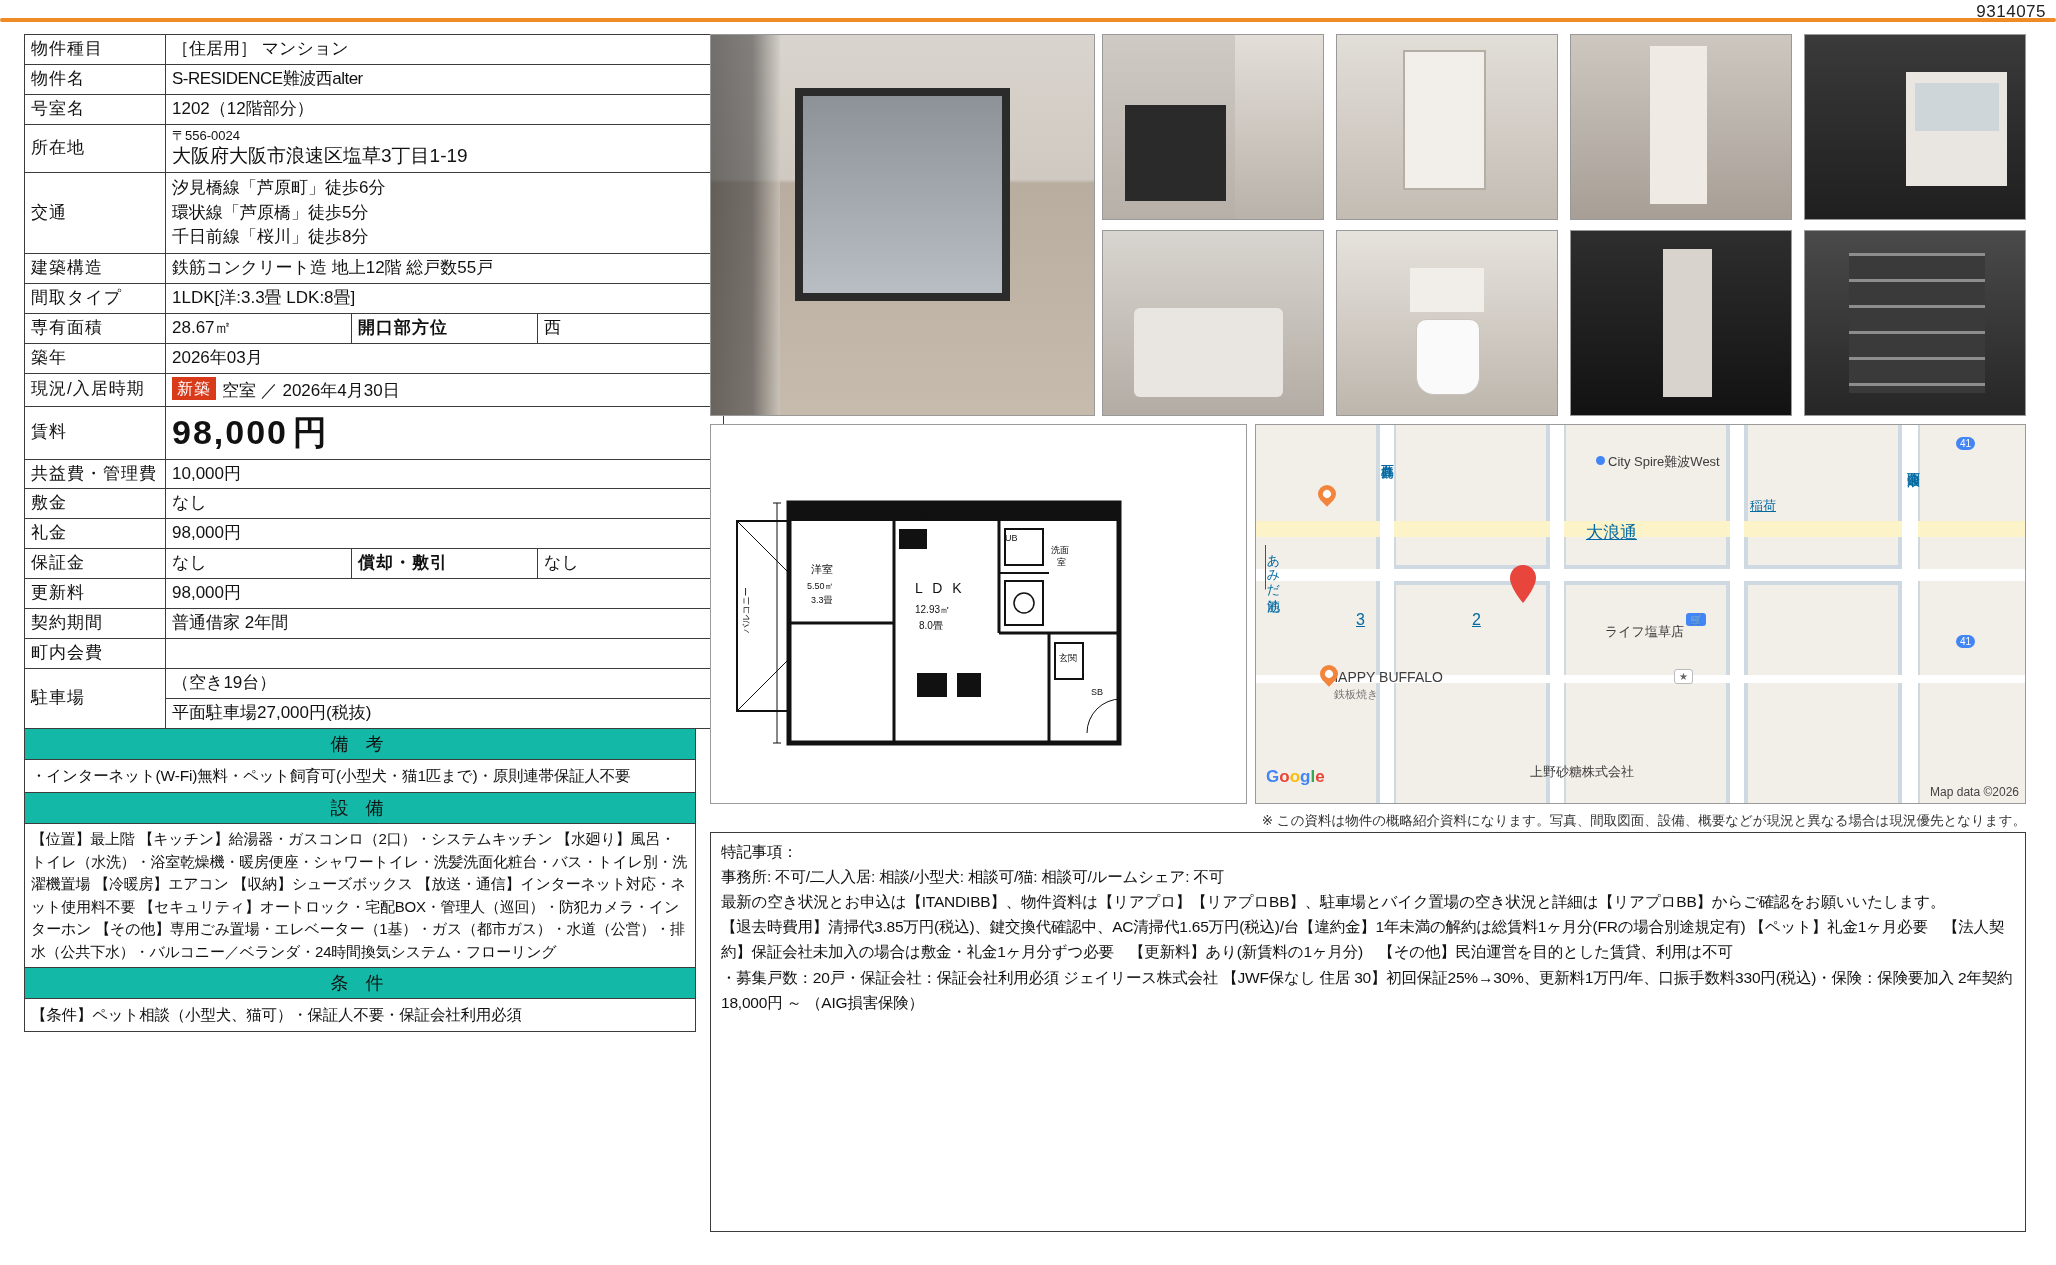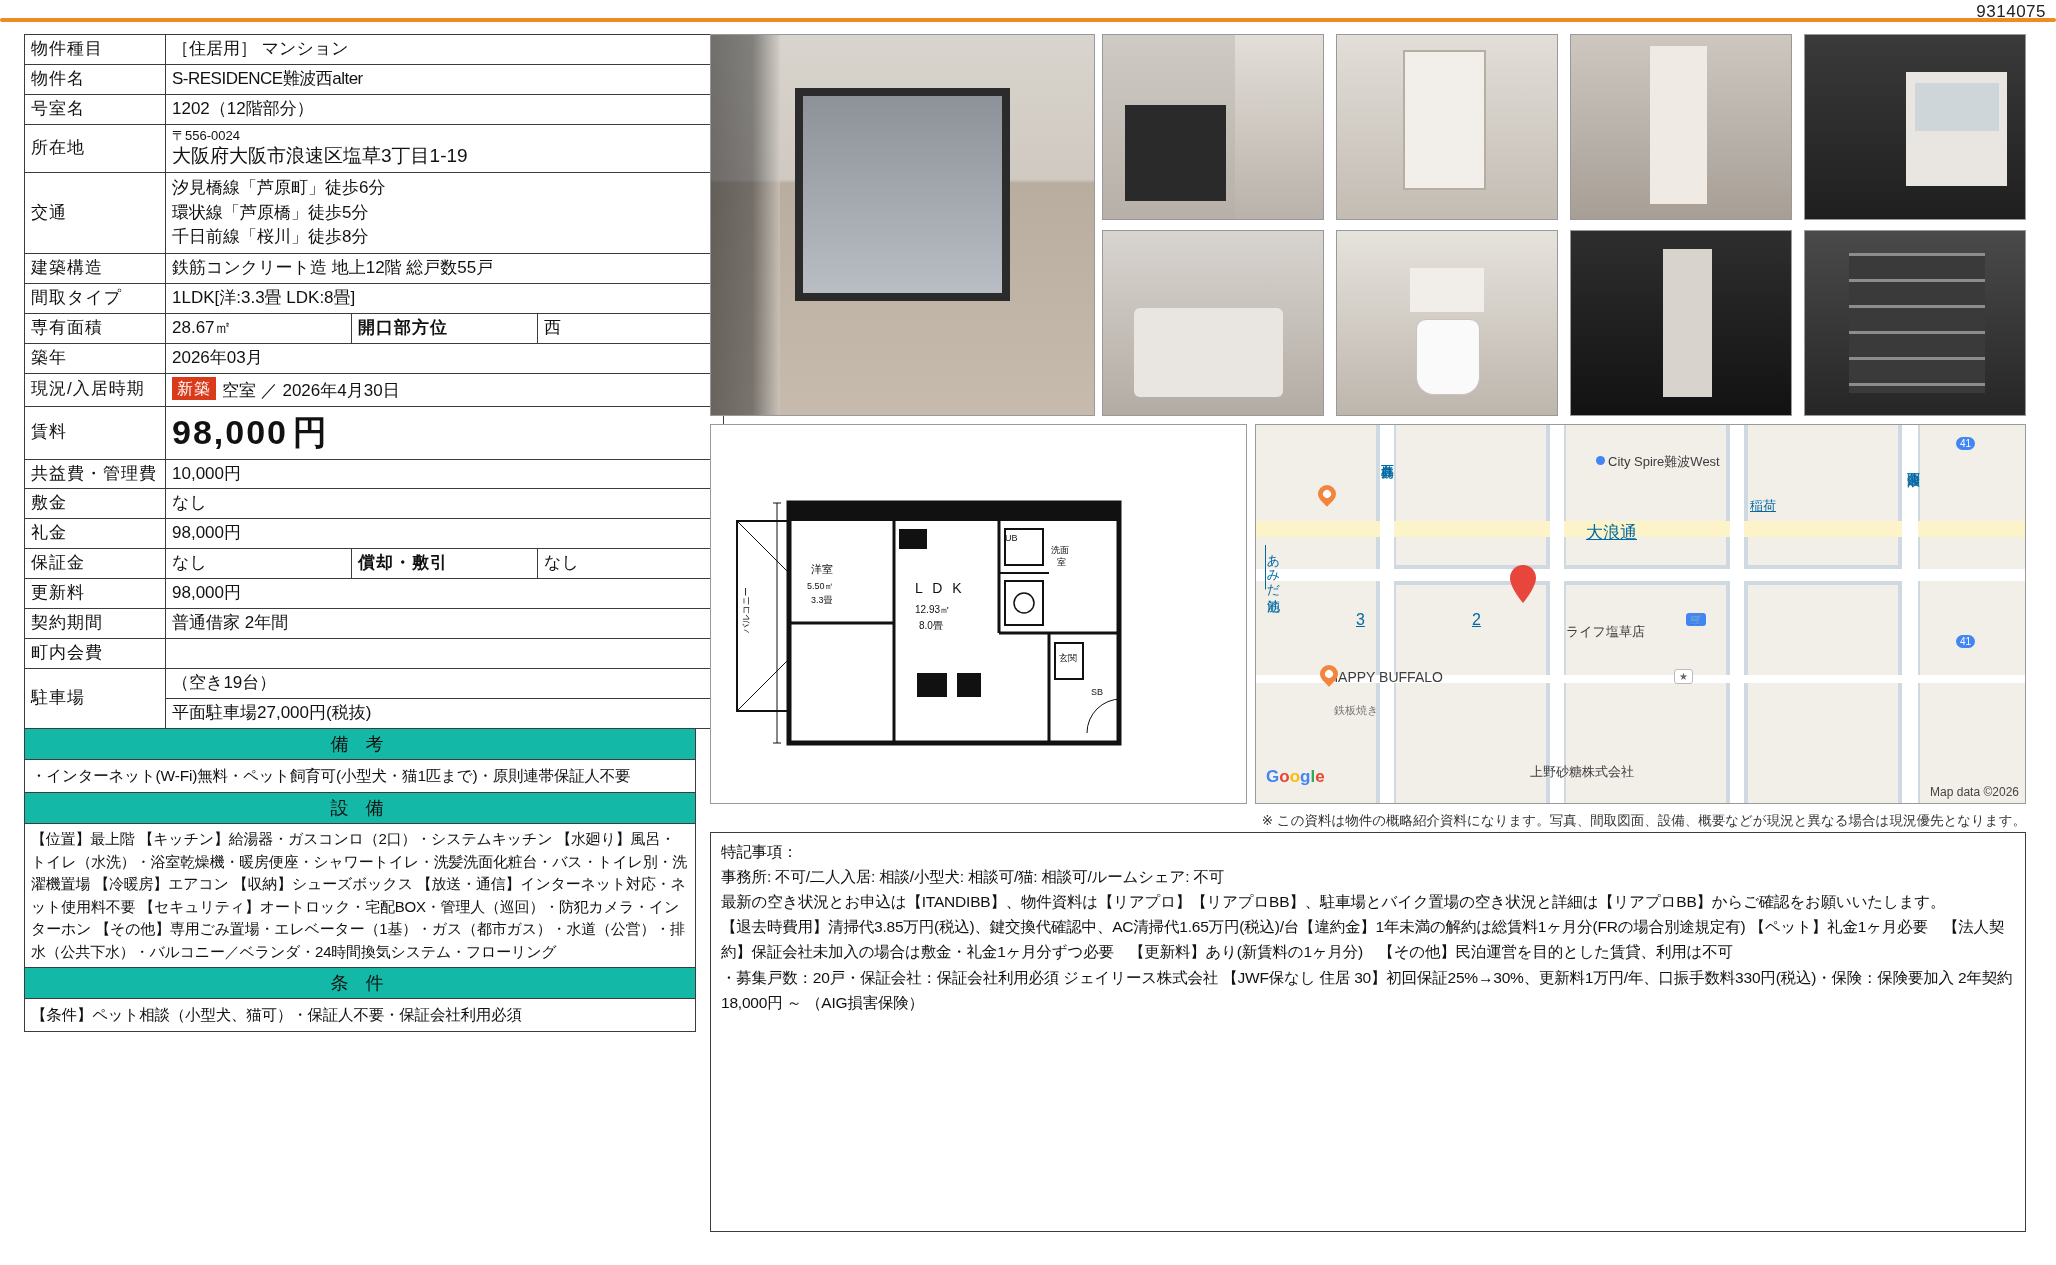--- a/index.html
+++ b/index.html
@@ -389,23 +389,23 @@
   <div class="maplbl" style="left:330px;top:96px;font-size:17px;">大浪通</div>
   <div class="maplbl v" style="left:8px;top:120px;">あみだ池筋</div>
   <div class="maplbl v" style="left:122px;top:30px;">五百井橋筋</div>
   <div class="maplbl" style="left:494px;top:72px;">稲荷</div>
   <div class="maplbl v" style="left:648px;top:38px;">浪速西公園</div>
 
   <div class="maplbl" style="left:100px;top:186px;font-size:16px;">3</div>
   <div class="maplbl" style="left:216px;top:186px;font-size:16px;">2</div>
 
   <div class="poi" style="left:340px;top:28px;"><span class="dotb"></span><span>City Spire難波West</span></div>
-  <div class="poi" style="left:310px;top:198px;"><span>ライフ塩草店</span></div>
+  <div class="poi" style="left:310px;top:198px;padding-left:39px;"><span>ライフ塩草店</span></div>
   <div class="poi" style="left:72px;top:244px;font-size:14px;"><span>HAPPY BUFFALO</span></div>
-  <div class="poi" style="left:78px;top:262px;font-size:11px;color:#777;margin-top:16px;">鉄板焼き</div>
+  <div class="poi" style="left:78px;top:262px;font-size:11px;color:#777;">鉄板焼き</div>
   <div class="poi" style="left:274px;top:338px;"><span>上野砂糖株式会社</span></div>
 
   <div class="orangedot" style="left:62px;top:60px;"></div>
   <div class="orangedot" style="left:64px;top:240px;"></div>
   <div class="fbadge" style="left:430px;top:188px;">🛒</div>
   <div class="fbadge" style="left:418px;top:244px;background:#fff;color:#666;border:1px solid #bbb;">★</div>
 
   <div class="fbadge" style="left:700px;top:12px;border-radius:8px;">41</div>
   <div class="fbadge" style="left:700px;top:210px;border-radius:8px;">41</div>
 

